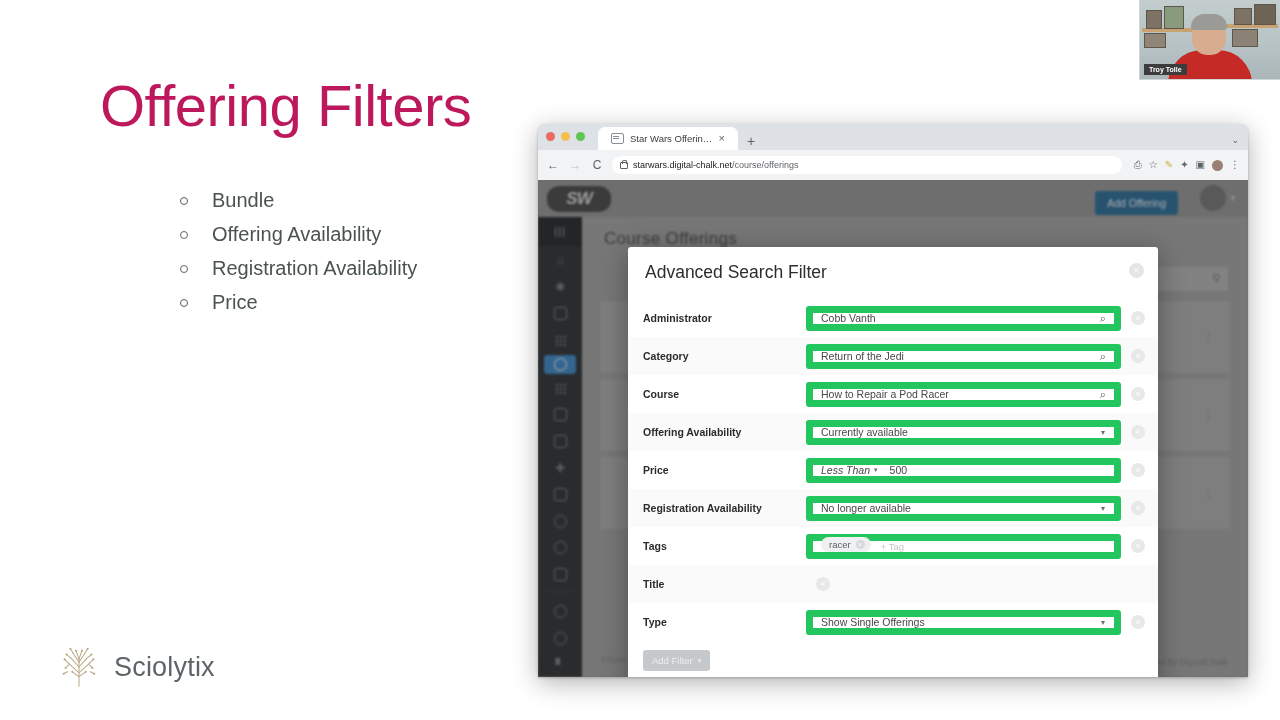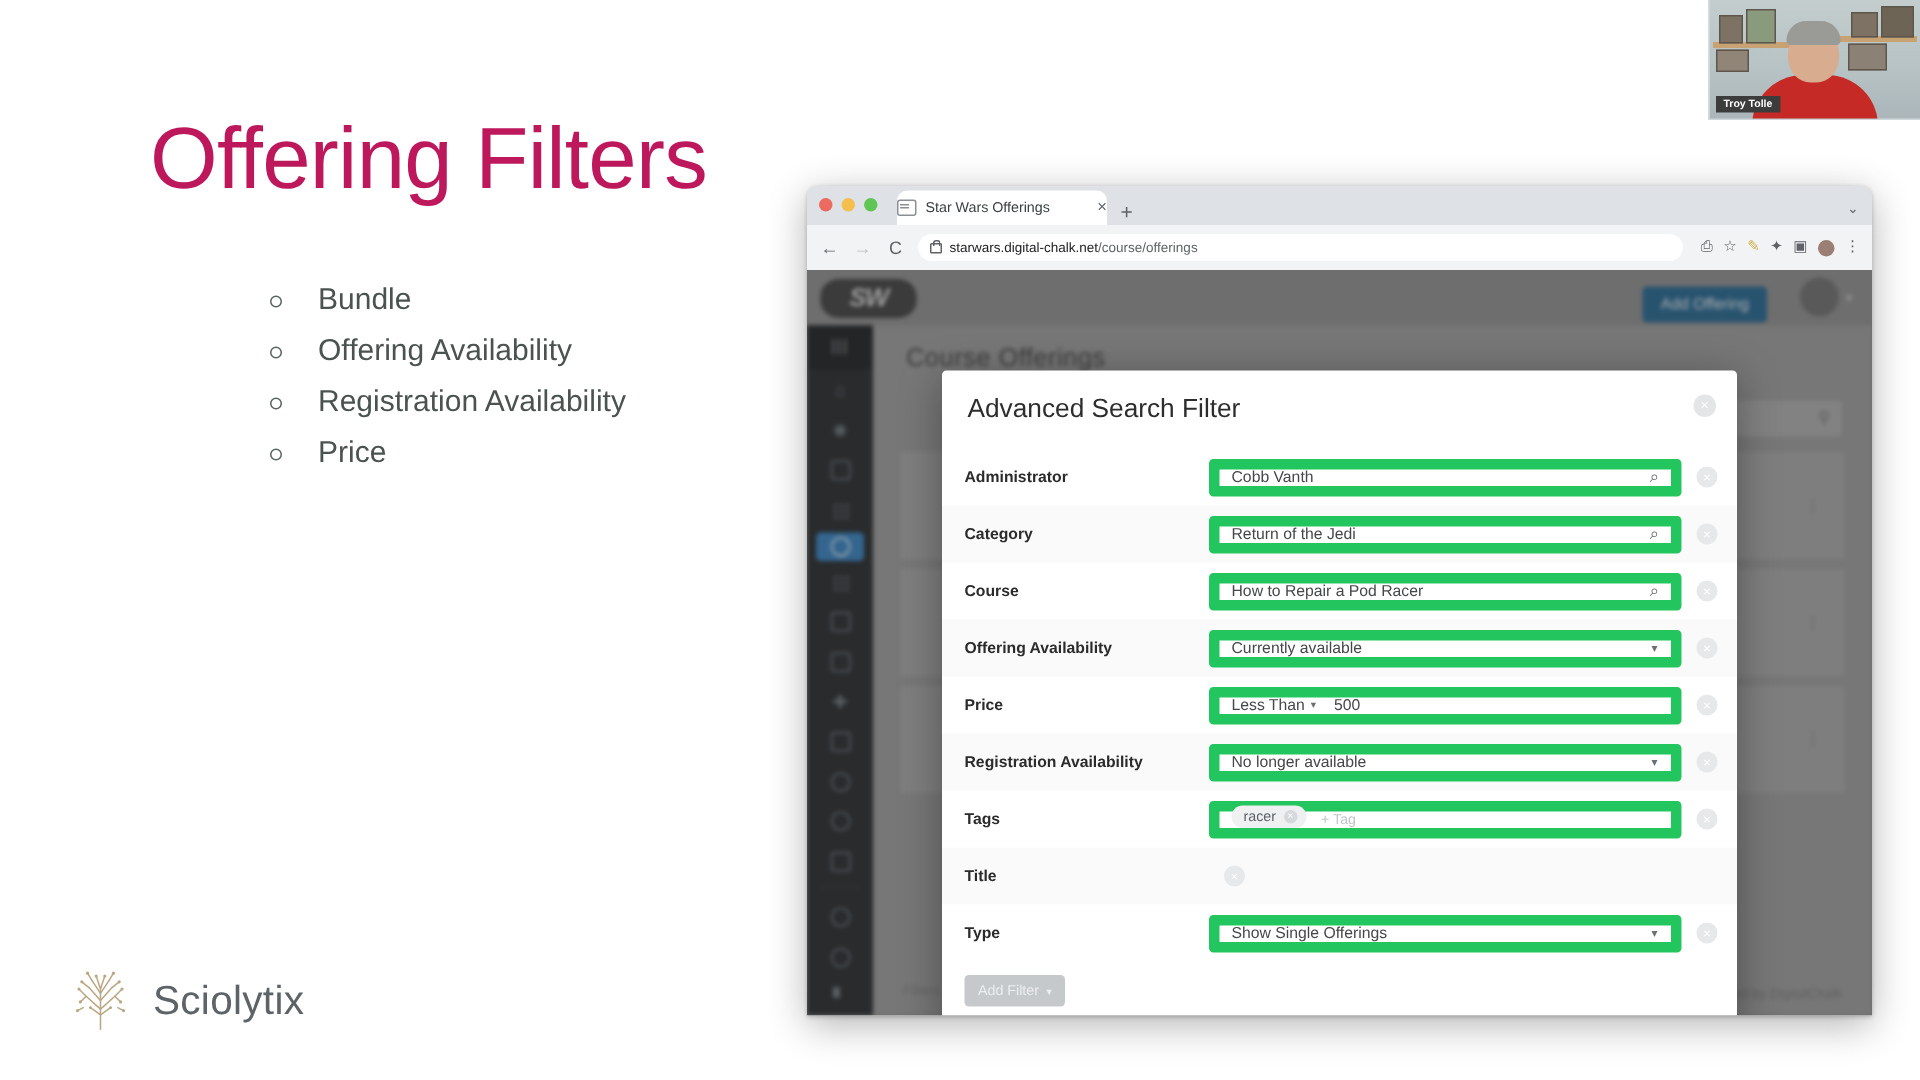--- a/index.html
+++ b/index.html
@@ -22,39 +22,39 @@
 
   #bullets{position:absolute;left:118px;top:185px;width:520px;}
   .b1{display:flex;align-items:flex-start;gap:22px;margin-bottom:5px;}
   .b1 .dot{width:9px;height:9px;border-radius:50%;background:#4a5350;margin-top:12px;flex:0 0 auto;}
   .b1 .txt{font-size:25px;line-height:32px;color:#4a5350;}
   .b2{display:flex;align-items:flex-start;gap:24px;margin-left:62px;margin-bottom:3px;}
   .b2 .ring{width:8px;height:8px;border-radius:50%;border:1.4px solid #5a6360;margin-top:12px;flex:0 0 auto;box-sizing:border-box;}
   .b2 .txt{font-size:20px;line-height:31px;color:#4a5350;}
 
   
-  #brand{position:absolute;left:44px;bottom:30px;display:flex;align-items:center;gap:12px;}
+  #brand{position:absolute;left:56px;bottom:30px;display:flex;align-items:center;gap:12px;}
   #brand .mark{width:46px;height:46px;flex:0 0 auto;}
   #brand .name{font-size:27px;color:#5d6468;letter-spacing:.2px;}
 
   
   #browser{
     position:absolute;left:538px;top:124px;width:710px;height:553px;
     background:#e7e6e4;border-radius:7px 7px 0 0;
     box-shadow:0 6px 26px rgba(0,0,0,.30), 0 1px 3px rgba(0,0,0,.22);
     overflow:hidden;
   }
   .tabstrip{height:26px;background:#dee1e6;position:relative;display:flex;align-items:flex-end;padding-left:8px;}
   .lights{position:absolute;left:8px;top:8px;display:flex;gap:6px;}
   .lights i{width:9px;height:9px;border-radius:50%;display:block;}
   .l-r{background:#ec6a5f;}.l-y{background:#f4bf4f;}.l-g{background:#61c554;}
   .tab{
     margin-left:52px;height:23px;width:140px;background:#fff;
     border-radius:7px 7px 0 0;display:flex;align-items:center;gap:6px;
-    padding:0 0;box-sizing:border-box;
+    padding:0 13px;box-sizing:border-box;
   }
   .tab .favicon{width:11px;height:9px;border:1.2px solid #8a8f94;border-radius:2px;flex:0 0 auto;position:relative;}
   .tab .favicon:after{content:"";position:absolute;left:1px;top:2px;width:6px;height:1px;background:#8a8f94;box-shadow:0 2px 0 #8a8f94;}
   .tab .title{font-size:9.5px;color:#3c4043;white-space:nowrap;overflow:hidden;text-overflow:ellipsis;flex:1;}
   .tab .x{font-size:11px;color:#5f6368;line-height:1;}
   .newtab{margin-left:9px;margin-bottom:4px;font-size:14px;color:#5f6368;line-height:10px;}
   .tabstrip .chev{position:absolute;right:9px;bottom:5px;font-size:9px;color:#5f6368;}
 
   .omnibar{height:30px;background:#f1f3f4;display:flex;align-items:center;padding:0 8px;gap:8px;}
   .navbtn{font-size:12px;color:#5f6368;width:14px;text-align:center;}
@@ -141,21 +141,21 @@
   }
   .row:nth-child(even){background:#fafafa;}
   .row .lbl{width:163px;flex:0 0 auto;font-size:10.5px;font-weight:700;color:#2b2b2b;}
   .field{
     flex:1;height:25px;border:7px solid #22c55e;border-radius:3px;background:#fff;
     display:flex;align-items:flex-end;padding:0 8px;box-sizing:border-box;position:relative;
     font-size:10.5px;color:#45474a;
   }
   .field .mag{position:absolute;right:8px;top:50%;transform:translateY(-50%);font-size:11px;color:#5f6368;}
   .field .caret{position:absolute;right:9px;top:50%;transform:translateY(-50%);font-size:8px;color:#6b7075;}
-  .field .op{display:flex;align-items:center;gap:4px;margin-right:12px;white-space:nowrap;}
+  .field .op{display:flex;align-items:center;gap:4px;margin-right:12px;white-space:nowrap;font-style:italic;}
   .field .op .caret2{font-size:7px;color:#6b7075;}
   .chip{
     display:inline-flex;align-items:center;gap:5px;background:#eef0f2;border-radius:10px;
     padding:2px 6px 2px 8px;font-size:9.5px;color:#5b6166;margin-right:10px;
   }
   .chip .cx{width:9px;height:9px;border-radius:50%;background:#d6d9dc;color:#fff;font-size:7px;line-height:9px;text-align:center;}
   .tagph{font-size:9.5px;color:#c2c6cb;margin-top:32px;}
   .clearbtn{
     width:14px;height:14px;border-radius:50%;background:#e6e8ea;color:#fff;
     font-size:9px;line-height:14px;text-align:center;margin-left:10px;flex:0 0 auto;

